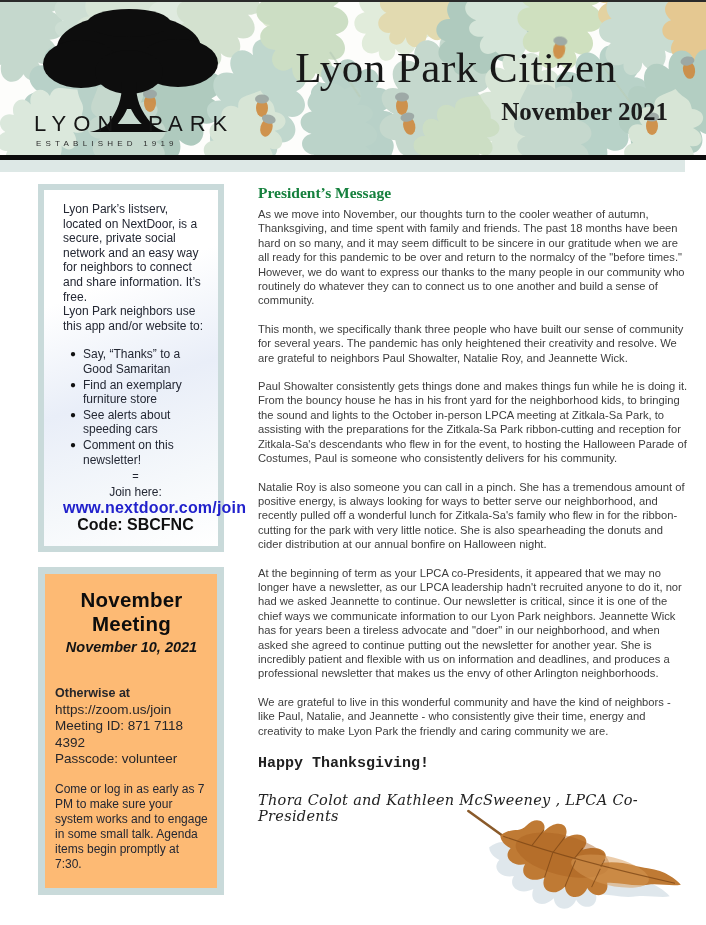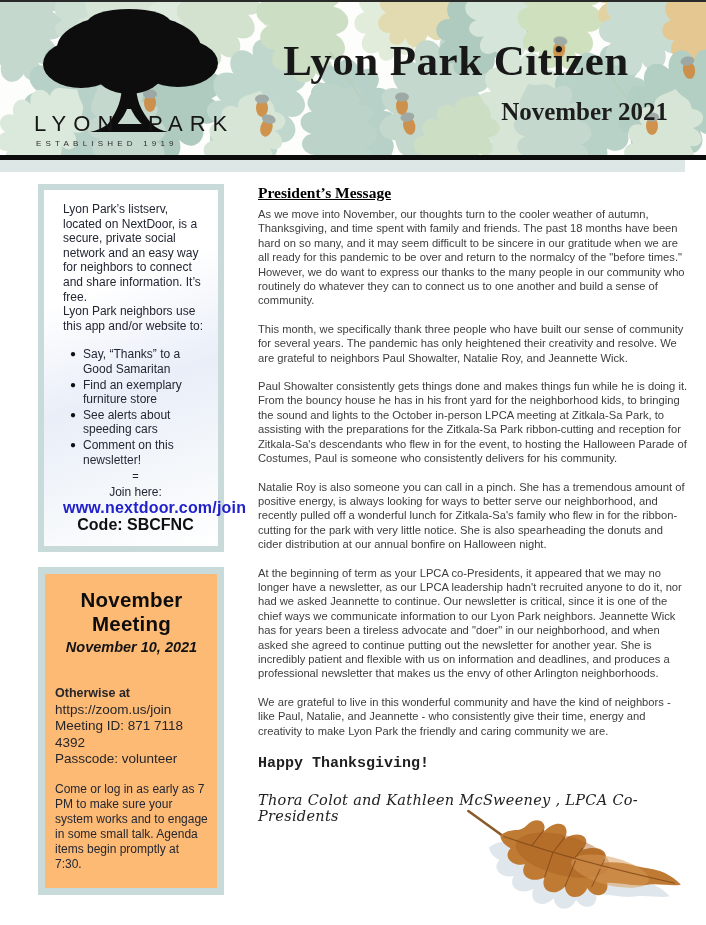--- a/index.html
+++ b/index.html
@@ -5,22 +5,22 @@
   html,body{margin:0;padding:0;background:#ffffff;}
   .page{
     position:relative;width:706px;height:925px;background:#ffffff;overflow:hidden;
     font-family:"Liberation Sans",sans-serif;color:#3a3a3a;
   }
   
   .banner{position:relative;height:153px;overflow:hidden;border-top:2px solid #2a2a2a;background:#fdfdfb;}
   .banner-art{position:absolute;left:0;top:0;}
   .logo{position:absolute;left:26px;top:4px;}
   .masthead-title{
-    position:absolute;left:238px;top:34px;width:436px;text-align:center;
-    font-family:"Liberation Serif",serif;font-weight:bold;font-size:43px;
+    position:absolute;left:238px;top:41px;width:436px;text-align:center;
+    font-family:"Liberation Serif",serif;font-weight:normal;font-size:43px;
     color:#181818;letter-spacing:.5px;white-space:nowrap;
   }
   .masthead-date{
     position:absolute;right:38px;top:96px;
     font-family:"Liberation Serif",serif;font-weight:bold;font-size:25px;color:#1d1d1d;
   }
   .black-bar{height:5px;background:#0c0c0c;}
   .teal-strip{height:12px;width:97%;background:#dde8e6;}
   
   .content{display:flex;gap:34px;padding:12px 16px 0 38px;}
@@ -53,21 +53,21 @@
   .meeting-note{margin-top:14px;font-size:12px;line-height:15px;color:#232733;}
   
   .dues{
     margin-top:30px;text-align:center;
     font-family:"DejaVu Serif",serif;font-style:italic;font-weight:600;
     font-size:23px;line-height:30px;color:#111;
   }
   
   .msg-heading{
     font-family:"Liberation Serif",serif;font-weight:bold;font-size:15.5px;
-    line-height:18px;color:#000000;margin:0;text-decoration:underline;
+    line-height:18px;color:#15803d;margin:0;
   }
   .body-copy{margin-top:5px;}
   .body-copy p{font-size:11.2px;line-height:14.4px;margin:0 0 14px 0;color:#3d3d3d;}
   .closing{
     font-family:Liberation Mono, monospace;font-weight:bold;font-size:15px;color:#1f1f1f;
     margin:17px 0 0 0;
   }
   .signature{
     font-family:"DejaVu Serif",serif;font-style:italic;font-size:14.5px;color:#222;
     margin-top:20px;letter-spacing:.3px;

